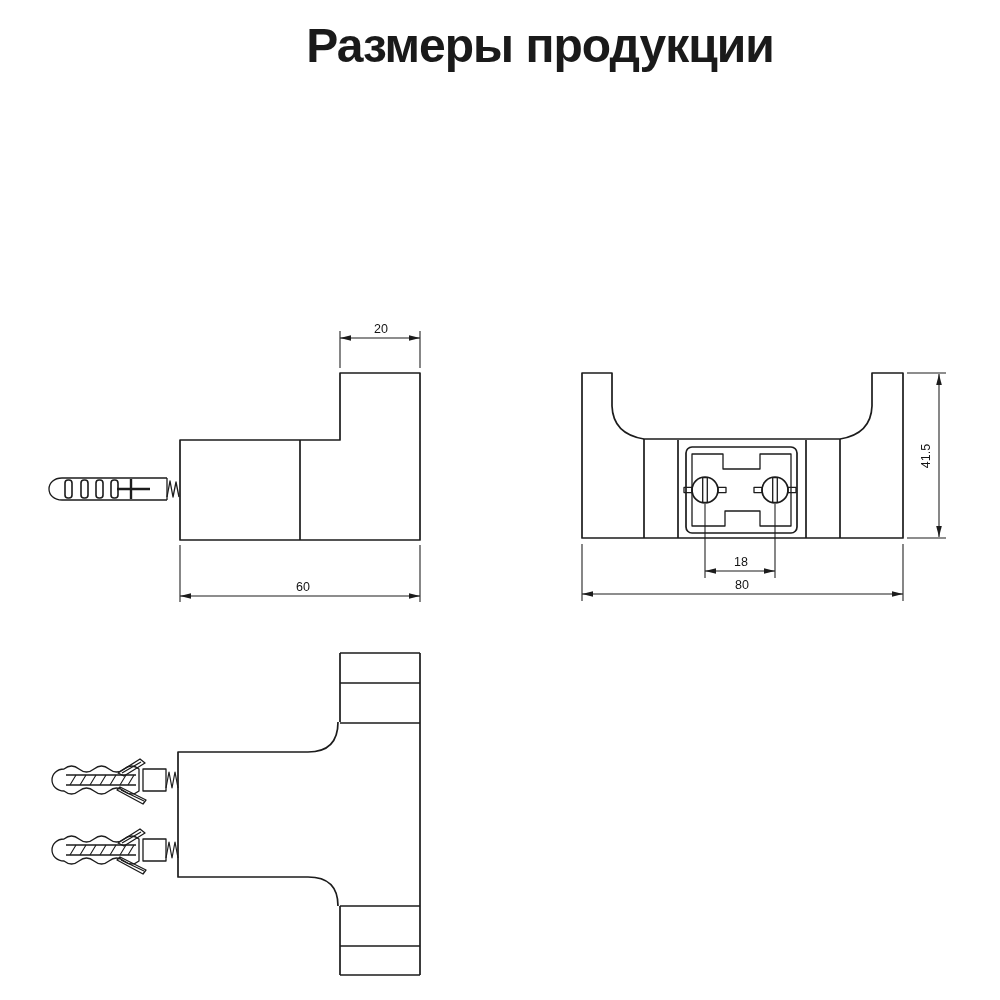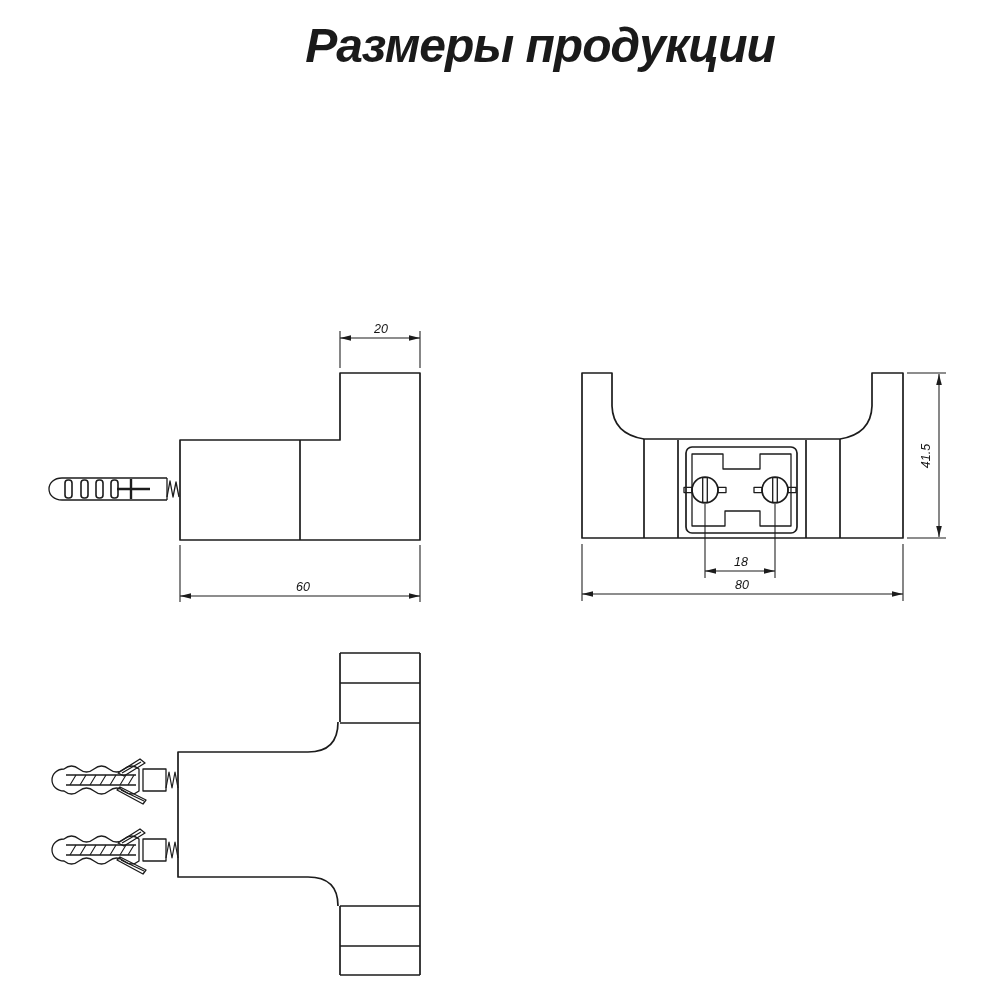--- a/index.html
+++ b/index.html
@@ -1,17 +1,17 @@
 <!DOCTYPE html>
 <html><head>
 <meta charset="utf-8">
 <style>
   html,body{margin:0;padding:0;background:#ffffff;}
   .page{position:relative;width:1000px;height:1000px;background:#ffffff;overflow:hidden;
-        font-family:"Liberation Sans",sans-serif;font-style:italic;}
+        font-family:"Liberation Sans",sans-serif;}
   svg{display:block;}
   .title-text{font-family:"Liberation Sans",sans-serif;font-size:48px;font-weight:600;
               fill:#1a1a1a;letter-spacing:-1px;}
   .obj {fill:none;stroke:#1c1c1c;stroke-width:1.7;stroke-linejoin:round;stroke-linecap:butt;}
   .det {fill:none;stroke:#1c1c1c;stroke-width:1.3;stroke-linejoin:round;}
   .detf{fill:#ffffff;stroke:#1c1c1c;stroke-width:1.6;stroke-linejoin:round;}
   .thick{fill:none;stroke:#1c1c1c;stroke-width:2.4;}
   .dim {fill:none;stroke:#1c1c1c;stroke-width:1.05;}
   .dimtext{font-family:"Liberation Sans",sans-serif;font-size:12.5px;fill:#141414;}
 </style>

